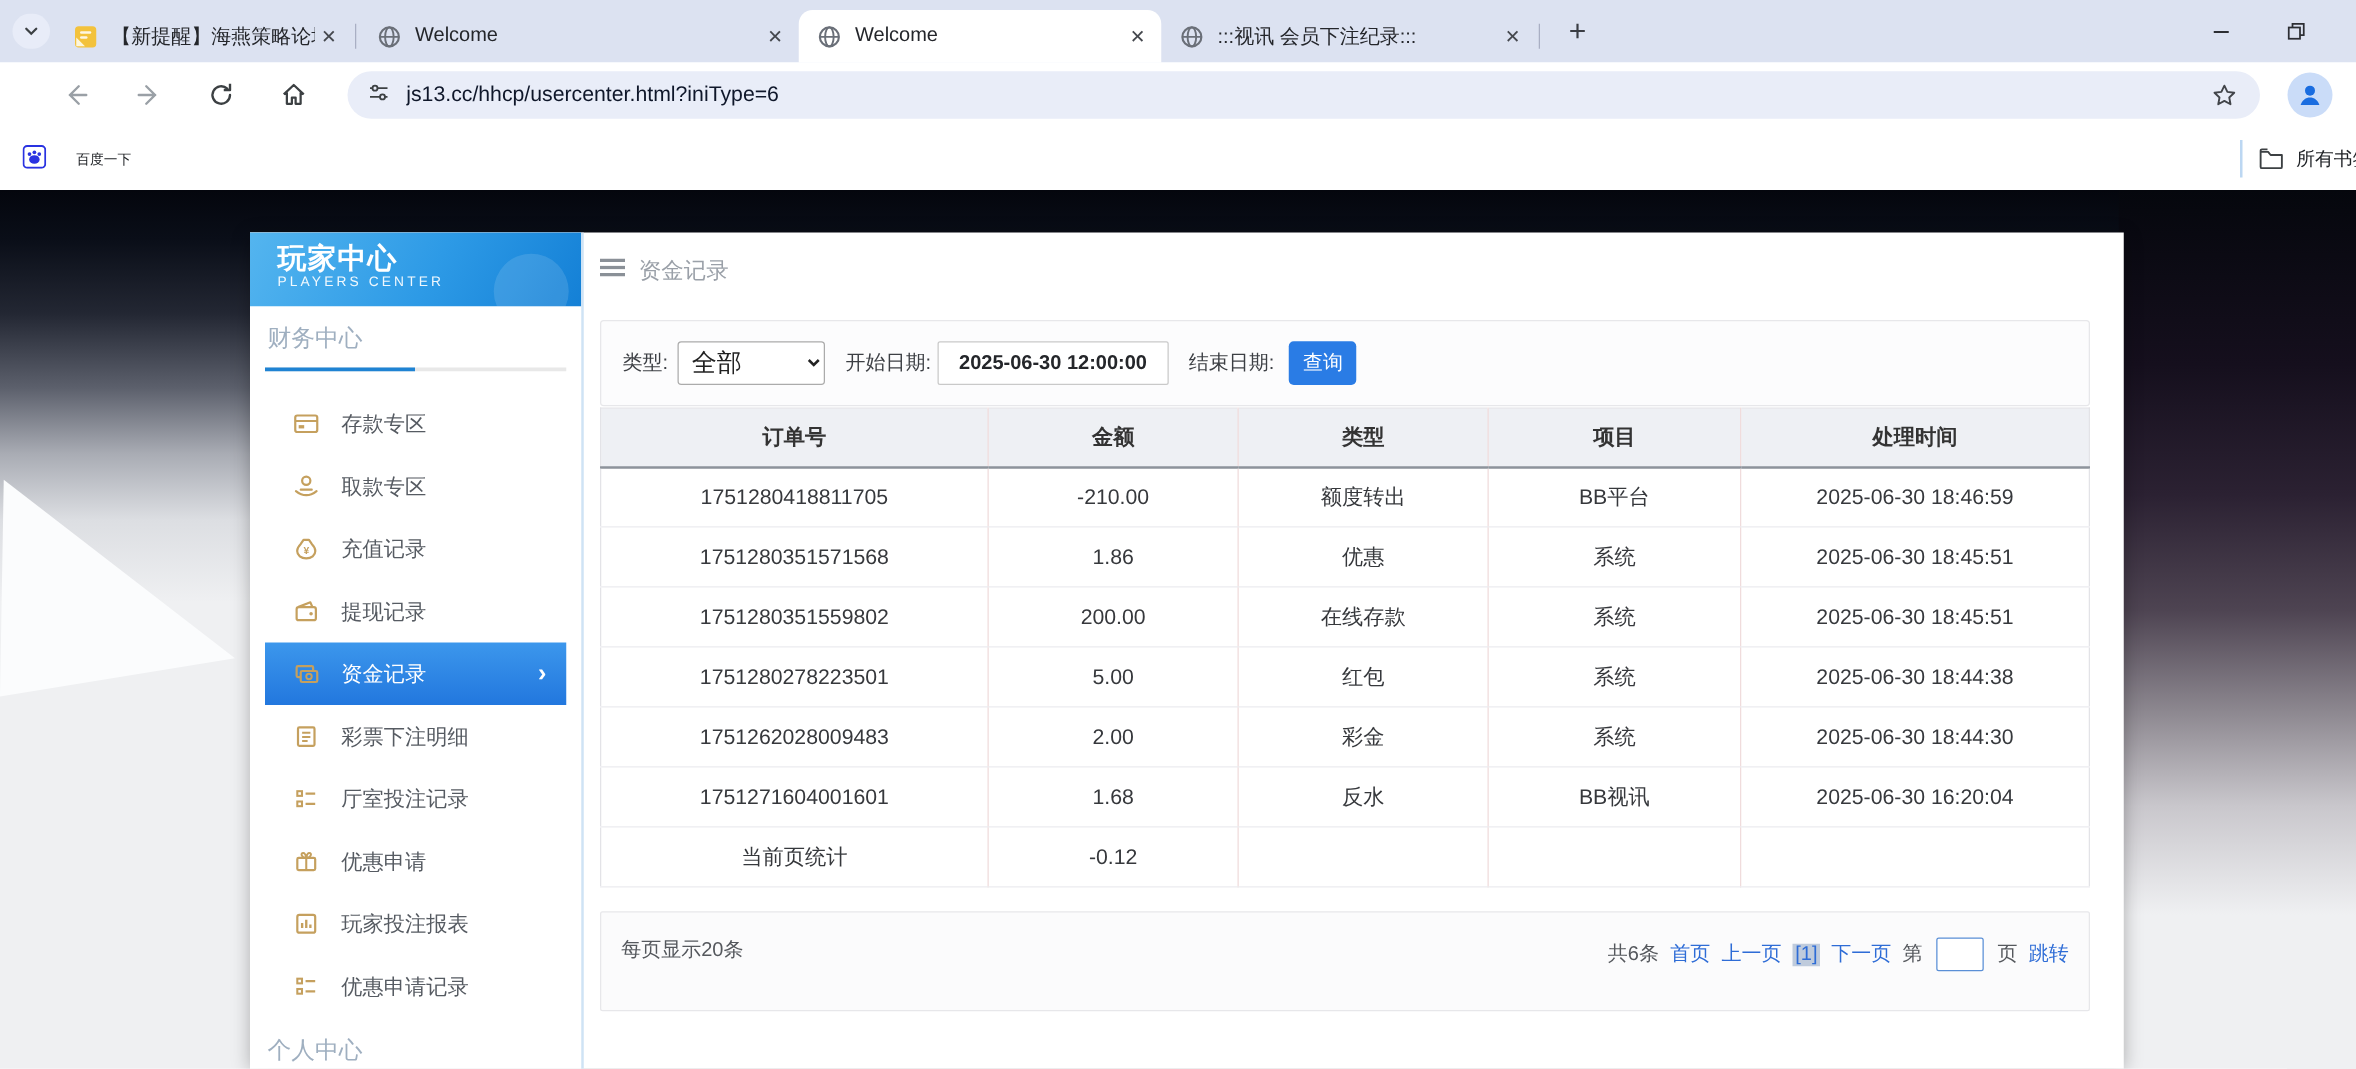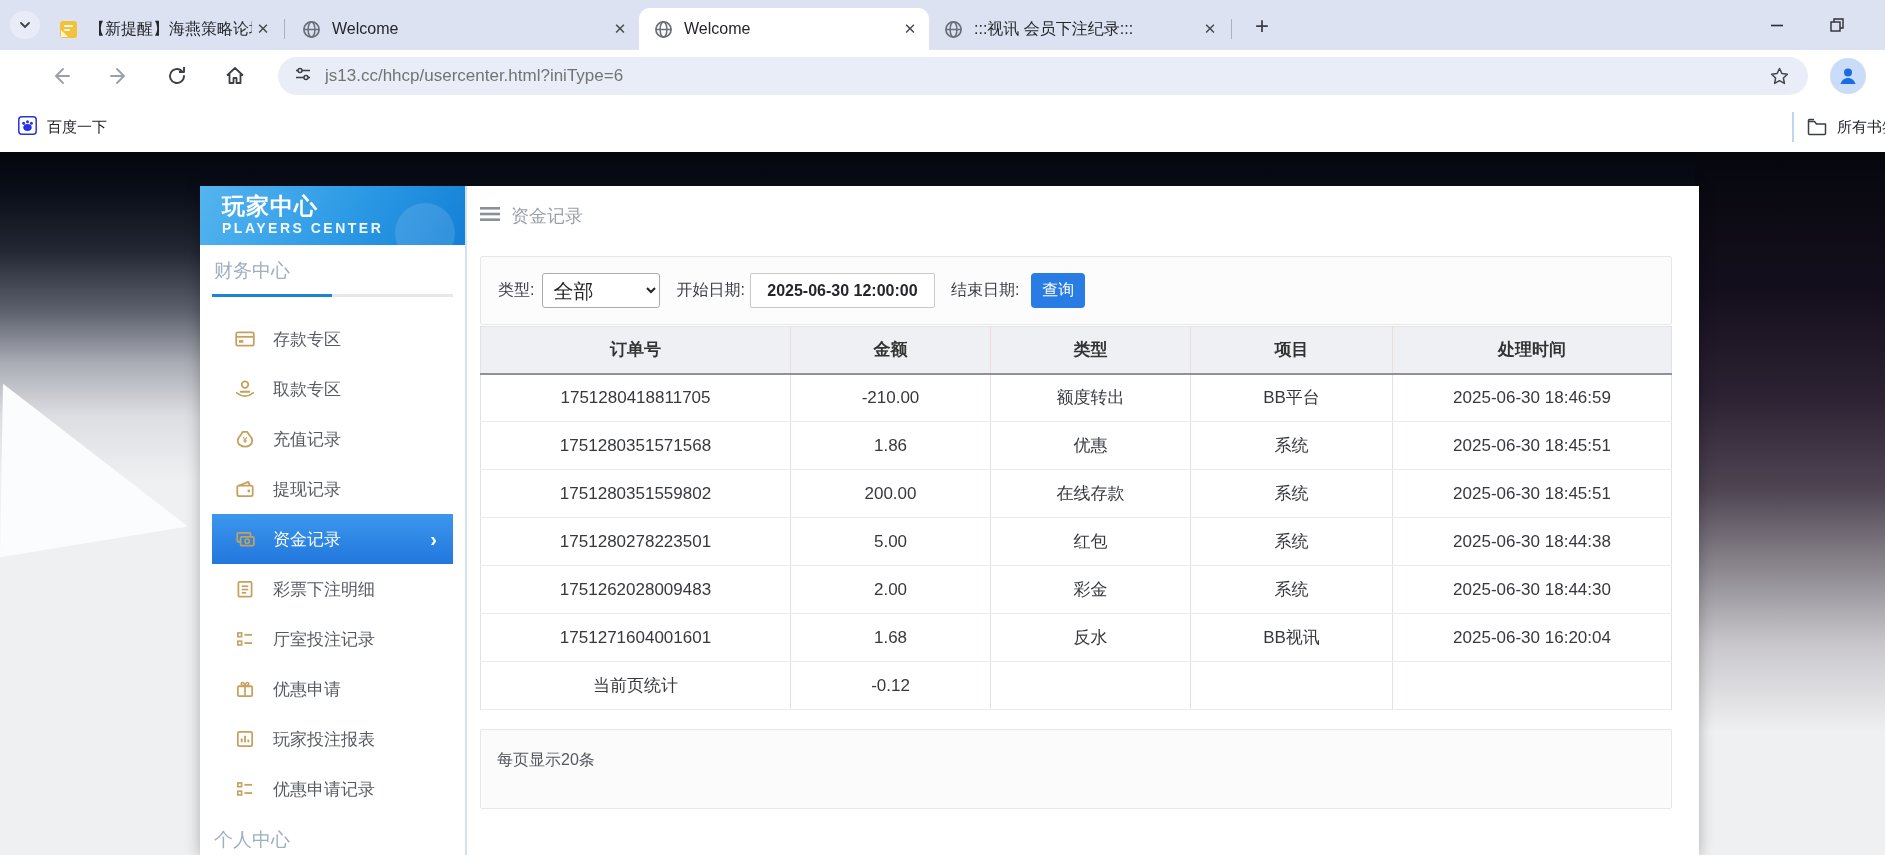--- a/index.html
+++ b/index.html
@@ -17,46 +17,46 @@
   .tab .close{width:22px;height:22px;flex:none;display:flex;align-items:center;justify-content:center;color:#45484e;font-size:15px;border-radius:50%;cursor:pointer}
   .tab-sep{width:1px;height:20px;background:#a9afc4;margin:0 2px;align-self:center}
   .new-tab{position:absolute;left:1248px;top:12px;width:28px;height:28px;display:flex;align-items:center;justify-content:center;font-size:24px;color:#3a3d44;cursor:pointer}
   .win-btn{position:absolute;top:10px;width:42px;height:30px;display:flex;align-items:center;justify-content:center;cursor:pointer}
   .win-min{left:1756px}.win-restore{left:1816px}
 
   .toolbar{position:absolute;left:0;top:50px;width:1885px;height:52px;background:#fff}
   .nav-btn{position:absolute;top:12px;width:30px;height:28px;display:flex;align-items:center;justify-content:center;cursor:pointer}
   .nav-back{left:46px}.nav-fwd{left:104px}.nav-reload{left:162px}.nav-home{left:220px}
   .urlbar{position:absolute;left:278px;top:7px;width:1530px;height:38px;background:#e9edf8;border-radius:19px;display:flex;align-items:center;padding:0 16px;cursor:text}
-  .url-text{margin-left:13px;font-size:17px;color:#737373;flex:1;white-space:nowrap;overflow:hidden}
+  .url-text{margin-left:13px;font-size:17px;color:#0f172a;flex:1;white-space:nowrap;overflow:hidden}
   .star-btn{width:26px;height:26px;display:flex;align-items:center;justify-content:center;cursor:pointer}
   .avatar{position:absolute;left:1830px;top:8px;width:36px;height:36px;border-radius:50%;background:#cadcf8;display:flex;align-items:center;justify-content:center;cursor:pointer}
 
   .bookmarksbar{position:absolute;left:0;top:102px;width:1885px;height:50px;background:#fff;overflow:hidden}
-  .bm-item{position:absolute;left:12px;top:10px;height:30px;display:flex;align-items:center;gap:10px;font-size:15px;color:#202327;cursor:pointer;padding:0 6px;border-radius:6px}
+  .bm-item{position:absolute;left:12px;top:10px;height:30px;display:flex;align-items:center;gap:24px;font-size:11px;color:#202327;cursor:pointer;padding:0 6px;border-radius:6px}
   .bm-right{position:absolute;left:1792px;top:8px;height:34px;display:flex;align-items:center}
   .bm-div{width:2px;height:30px;background:#bcd7f2;margin-right:13px}
   .bm-all{display:flex;align-items:center;gap:10px;font-size:15px;color:#202327;cursor:pointer;white-space:nowrap}
 
   
   .page{position:absolute;left:0;top:152px;width:1885px;height:703px;background:#eff0f2;overflow:hidden}
   .bg-top{position:absolute;left:0;top:0;width:1885px;height:330px;
     background:linear-gradient(180deg,#04060d 0%,#0a0e18 12%,#232733 30%,#5c606c 48%,#a9acb4 64%,#dcdee2 80%,rgba(239,240,242,0) 100%)}
   .bg-right{position:absolute;right:0;top:0;width:190px;height:580px;
     background:linear-gradient(180deg,#05070d 0%,#150f1d 24%,#2b2132 42%,#4e4452 58%,#8d8890 72%,#c9c7cc 85%,rgba(239,240,242,0) 100%)}
   .bg-tri{position:absolute;left:0;top:225px;width:200px;height:340px;background:#fbfcfd;
     clip-path:polygon(1.5% 2%,94% 44%,0 53%)}
 
   
   .panel{position:absolute;left:200px;top:34px;width:1499px;height:669px;background:#fff;box-shadow:0 2px 14px rgba(0,0,0,.28)}
   .sidebar{position:absolute;left:0;top:0;width:265px;height:100%;background:#fff}
   .banner{height:59px;background:linear-gradient(118deg,#54b5ef 0%,#2d9ae6 55%,#1480d6 100%);padding:7px 16px 0 22px;position:relative;overflow:hidden}
   .banner-deco{position:absolute;right:10px;bottom:-18px;width:60px;height:60px;border-radius:50%;background:rgba(255,255,255,.12)}
   .banner-title{font-size:23px;font-weight:bold;color:#fff;letter-spacing:1px;line-height:27px}
-  .banner-sub{font-size:14px;font-weight:bold;color:rgba(255,255,255,.92);letter-spacing:2.5px}
+  .banner-sub{font-size:11px;font-weight:normal;color:rgba(255,255,255,.92);letter-spacing:2.5px}
   .menu{padding:0 12px}
   .section-label{font-size:19px;color:#9fafc0;padding:13px 2px 0}
   .section-rule{margin-top:10px;height:3px;background:#e8e8e8;position:relative}
   .section-rule .rule-accent{position:absolute;left:0;top:0;width:120px;height:3px;background:#1f83d3}
   .menu-items{margin-top:17px}
   .menu-item{height:50px;display:flex;align-items:center;gap:17px;padding-left:22px;font-size:17px;color:#565b62;cursor:pointer}
   .menu-item .mi-icon{width:22px;height:22px;flex:none;display:flex;align-items:center;justify-content:center}
   .menu-item.active{background:linear-gradient(180deg,#3c97ec,#2277de);color:#fff}
   .menu-item .chev{display:none;margin-left:auto;margin-right:16px;font-size:20px;color:#fff;font-weight:bold}
   .menu-item.active .chev{display:block}
@@ -456,16 +456,27 @@
               <td>-0.12</td>
               <td></td>
               <td></td>
               <td></td>
             </tr>
           </tbody>
       </table>
 
       <div class="pagerbox">
         <span>每页显示20条</span>
+        <span class="pager-right">
+          <span>共6条</span>
+          <span class="plink">首页</span>
+          <span class="plink">上一页</span>
+          <span class="pcur">[1]</span>
+          <span class="plink">下一页</span>
+          <span>第</span>
+          <input class="jump-input" value="" style="">
+          <span>页</span>
+          <span class="plink">跳转</span>
+        </span>
       </div>
     </div>
   </div>
 </div>
 
 </body></html>

